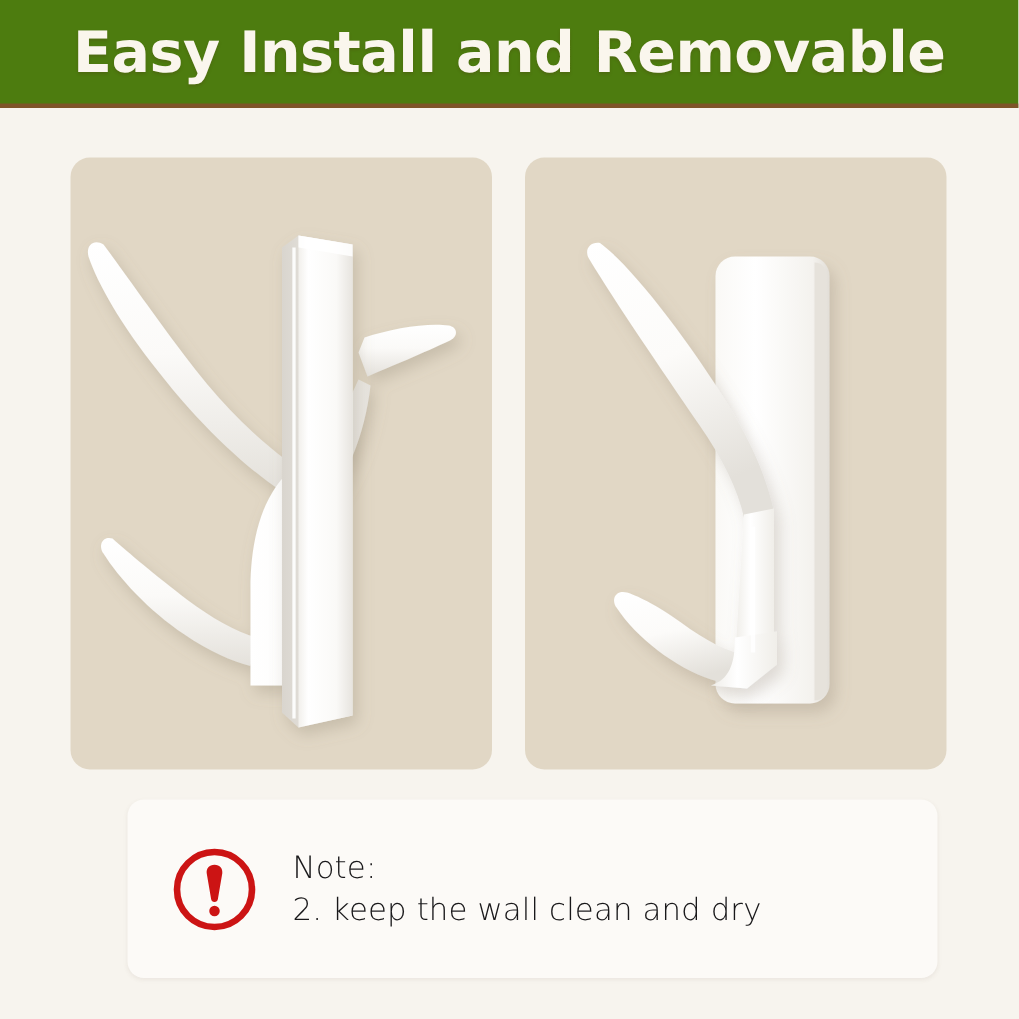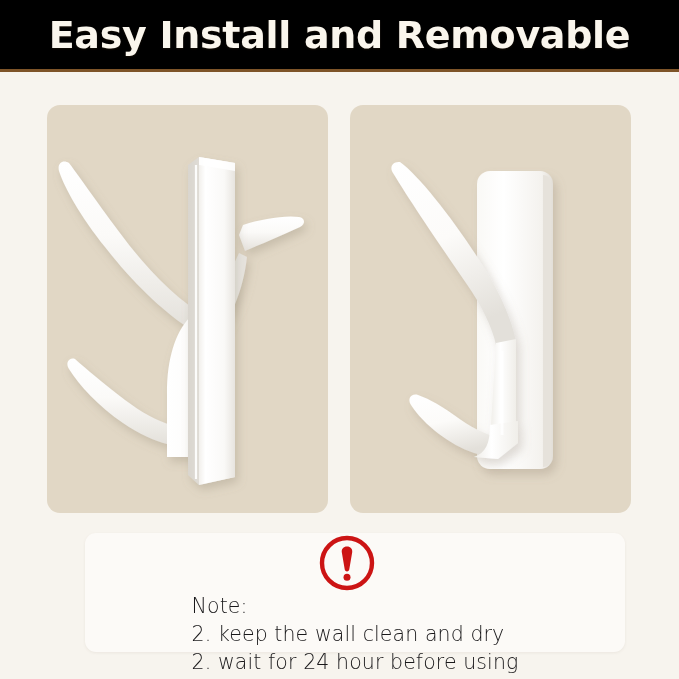--- a/index.html
+++ b/index.html
@@ -20,21 +20,21 @@
     background: #F7F4EE;
   }
 
   
   .header {
     position: absolute;
     left: 0;
     top: 0;
     width: 679px;
     height: 72px;
-    background: #000000;
+    background: #4d7c0f;
     border-bottom: 3px solid #7E5428;
     box-sizing: border-box;
     display: flex;
     align-items: center;
     justify-content: center;
   }
   .header-title {
     font-family: "DejaVu Sans", sans-serif;
     font-weight: bold;
     font-size: 38px;
@@ -81,21 +81,20 @@
     top: 533px;
     width: 540px;
     height: 119px;
     background: #FCFAF7;
     border-radius: 11px;
     box-shadow: 0 1px 3px rgba(120,105,85,0.09);
     display: flex;
     align-items: center;
     box-sizing: border-box;
     padding: 0 22px;
-    flex-direction: column;
   }
   .warn-icon {
     flex: 0 0 auto;
     width: 60px;
     height: 60px;
     margin-left: 6px;
     margin-right: 22px;
   }
   .note-text {
     flex: 1 1 auto;
@@ -231,17 +230,16 @@
       <circle cx="30" cy="30" r="25" fill="none" stroke="#CC1414" stroke-width="4.4"></circle>
       <path d="M30 13.5 C33.6 13.5 35.6 16.2 35.2 19.2 L32.3 36.2
                C32.1 37.6 31.2 38.4 30 38.4 C28.8 38.4 27.9 37.6 27.7 36.2
                L24.8 19.2 C24.4 16.2 26.4 13.5 30 13.5 Z" fill="#CC1414"></path>
       <circle cx="30" cy="44.3" r="3.5" fill="#CC1414"></circle>
     </svg>
 
     <div class="note-text">
       <span class="note-line">Note:</span>
       <span class="note-line">2. keep the wall clean and dry</span>
-      <span class="note-line">2. wait for 24 hour before using</span>
     </div>
   </div>
 
 </div>
 
 </body></html>

